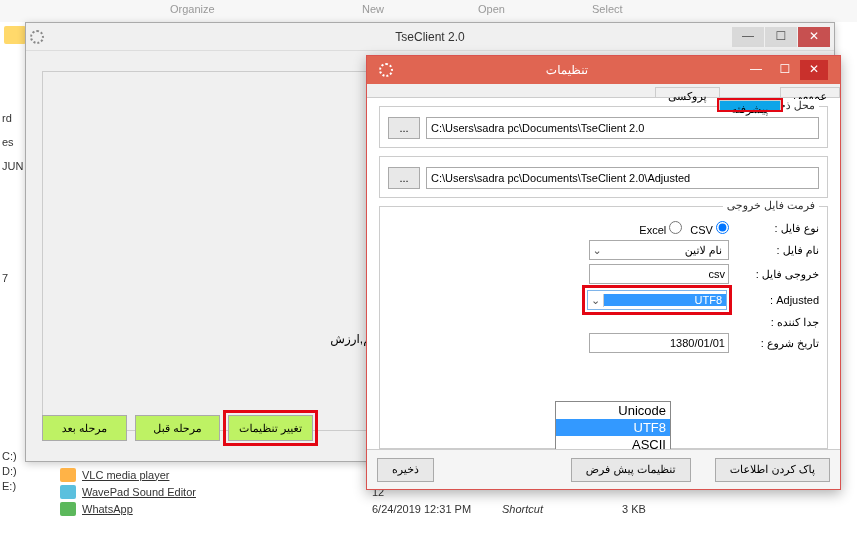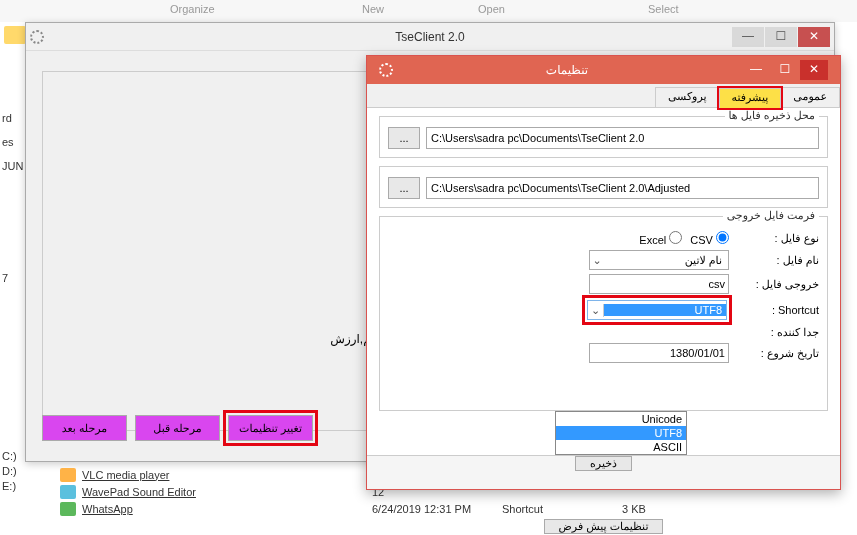--- a/index.html
+++ b/index.html
@@ -33,42 +33,42 @@
 .win-controls { margin-left: auto; display: flex; }
 .win-btn { width: 32px; height: 20px; background: #d9d9d9; margin-left: 1px; text-align: center; font-size: 12px; line-height: 18px; color: #555; cursor: pointer; }
 .win-btn.close { background: #c75050; color: #fff; }
 
 .main-body { padding: 20px 16px; height: calc(100% - 28px); position: relative; }
 .wiz-frame { border: 1px solid #ccc; height: 360px; padding: 20px; position: relative; }
 .wiz-text { position: absolute; right: 400px; top: 140px; font-size: 12px; direction: rtl; }
 .wiz-partial { position: absolute; right: 400px; top: 260px; font-size: 12px; direction: rtl; }
 
 .wiz-buttons { position: absolute; bottom: 20px; left: 16px; display: flex; gap: 8px; }
-.wiz-btn { width: 85px; height: 26px; border: 1px solid #aaa; background: #d946ef; font-size: 11px; cursor: pointer; }
+.wiz-btn { width: 85px; height: 26px; border: 1px solid #aaa; background: #bef264; font-size: 11px; cursor: pointer; }
 .wiz-btn.highlight { outline: 3px solid #e30613; outline-offset: 2px; }
 
 .settings-window {
   position: absolute; top: 55px; left: 366px; width: 475px; height: 435px;
   background: #fff; border: 1px solid #d9534f; box-shadow: 0 4px 12px rgba(0,0,0,.3);
   z-index: 100; display: flex; flex-direction: column;
 }
 .settings-titlebar {
   height: 28px; background: #e06552; display: flex; align-items: center; padding: 0 12px;
 }
 .settings-titlebar .app-icon-circle { border-color: #fff; }
 .settings-title { flex: 1; text-align: center; color: #fff; font-size: 12px; }
 .settings-titlebar .win-btn { background: transparent; color: #fff; width: 28px; }
 .settings-titlebar .win-btn.closex { background: #c9302c; }
 
 .tabs-row {
-  height: 24px; border-bottom: 1px solid #ccc; display: flex; justify-content: flex-end;
+  height: 14px; border-bottom: 1px solid #ccc; display: flex; justify-content: flex-end;
   background: #f0f0f0; padding-top: 3px;
 }
 .tab { padding: 2px 12px; font-size: 11px; border: 1px solid #ccc; border-bottom: none; margin-left: -1px; background: #f0f0f0; cursor: pointer; }
-.tab.active { background: #fde047; position: relative; top: 1px; }
+.tab.active { background: #0ea5e9; position: relative; top: 13px; }
 .tab.highlighted { outline: 2px solid #e30613; z-index: 5; }
 
 .settings-body { flex: 1; padding: 8px 12px; overflow: hidden; direction: rtl; }
 .group { border: 1px solid #ccc; padding: 10px 8px 8px; margin-bottom: 8px; position: relative; }
 .group-title { position: absolute; top: -8px; right: 8px; background: #fff; padding: 0 4px; font-size: 11px; color: #333; }
 
 .path-row { display: flex; gap: 6px; direction: ltr; align-items: center; }
 .path-input { flex: 1; height: 22px; border: 1px solid #aaa; padding: 0 4px; font-size: 11px; }
 .browse-btn { width: 32px; height: 22px; border: 1px solid #aaa; background: #e8e8e8; font-size: 11px; cursor: pointer; }
 
@@ -77,48 +77,48 @@
 .format-ctrl { flex: 1; direction: ltr; display: flex; justify-content: flex-end; align-items: center; gap: 8px; }
 .fmt-input { width: 140px; height: 20px; border: 1px solid #aaa; font-size: 11px; padding: 0 3px; text-align: right; }
 .fmt-select { width: 140px; height: 20px; border: 1px solid #aaa; font-size: 11px; text-align: right; padding-right: 3px; }
 
 .encoding-box { outline: 3px solid #e30613; padding: 2px; }
 .enc-selected { width: 140px; height: 20px; border: 1px solid #7eb4ea; background: #fff; display: flex; align-items: center; font-size: 11px; }
 .enc-selected .chev { width: 16px; text-align: center; color: #555; border-right: 1px solid #ccc; cursor: pointer; }
 .enc-selected .val { flex: 1; text-align: right; padding-right: 4px; background: #3399ff; color: #fff; }
 
 .dropdown-list {
-  position: absolute; left: 188px; top: 303px; width: 132px;
-  border: 1px solid #888; background: #fff; z-index: 200; font-size: 11px;
+  position: absolute; left: 188px; top: 303px; width: 116px;
+  border: 1px solid #888; background: #fff; z-index: 200; font-size: 13px;
 }
 .dd-item { padding: 1px 4px; text-align: right; cursor: pointer; }
 .dd-item.sel { background: #3399ff; color: #fff; }
 
-.settings-footer { height: 34px; border-top: 1px solid #ccc; display: flex; align-items: center; padding: 0 10px; gap: 24px; background: #f5f5f5; flex-direction: column; }
+.settings-footer { height: 40px; border-top: 1px solid #ccc; display: flex; align-items: center; padding: 0 10px; gap: 24px; background: #f5f5f5; }
 .footer-btn { height: 24px; padding: 0 14px; border: 1px solid #aaa; background: #e8e8e8; font-size: 11px; cursor: pointer; }
 .footer-spacer { flex: 1; }
 
 .file-list { position: absolute; top: 466px; left: 60px; right: 10px; font-size: 11px; color: #333; }
 .file-row { display: flex; height: 17px; align-items: center; }
 .f-icon { width: 16px; height: 14px; background: #ffb347; margin-right: 6px; border-radius: 2px; }
 .f-icon.green { background: #5cb85c; }
 .f-icon.blue { background: #5bc0de; }
 .f-name { width: 290px; text-decoration: underline; }
 .f-date { width: 130px; }
-.f-type { width: 120px; }
+.f-type { width: 120px; font-style: italic; }
 .f-size { width: 60px; }
 </style>
 </head>
 <body>
 
 <div class="explorer-ribbon">
   <span style="left:170px">Organize</span>
   <span style="left:362px">New</span>
   <span style="left:478px">Open</span>
-  <span style="left:648px">Select</span>
+  <span style="left:592px">Select</span>
 </div>
 <div class="folder-icon-bg"></div>
 
 <div class="side-labels">
   <div>rd</div>
   <div>es</div>
   <div>JUN</div>
 </div>
 <div class="side-labels" style="top:260px">
     <div>7</div>
@@ -173,21 +173,21 @@
         <button class="browse-btn">...</button>
         <input class="path-input" value="C:\Users\sadra pc\Documents\TseClient 2.0" style="">
       </div>
     </div>
     <div class="group">
       <div class="path-row">
         <button class="browse-btn">...</button>
         <input class="path-input" value="C:\Users\sadra pc\Documents\TseClient 2.0\Adjusted" style="">
       </div>
     </div>
-    <div class="group" style="height:195px">
+    <div class="group" style="height:243px">
       <div class="group-title">فرمت فایل خروجی</div>
 
       <div class="format-row">
         <div class="format-label">نوع فایل :</div>
         <div class="format-ctrl">
           <label><span>Excel</span> <input type="radio" name="ft" style=""></label>
           <label><span>CSV</span> <input type="radio" name="ft" checked="" style=""></label>
         </div>
       </div>
 
@@ -202,21 +202,21 @@
       </div>
 
       <div class="format-row">
         <div class="format-label">خروجی فایل :</div>
         <div class="format-ctrl">
           <input class="fmt-input" value="csv" style="">
         </div>
       </div>
 
       <div class="format-row">
-        <div class="format-label">Shortcut :</div>
+        <div class="format-label">Adjusted :</div>
         <div class="format-ctrl">
           <div class="encoding-box">
             <div class="enc-selected">
               <div class="chev">⌄</div>
               <div class="val">UTF8</div>
             </div>
           </div>
         </div>
       </div>
 

